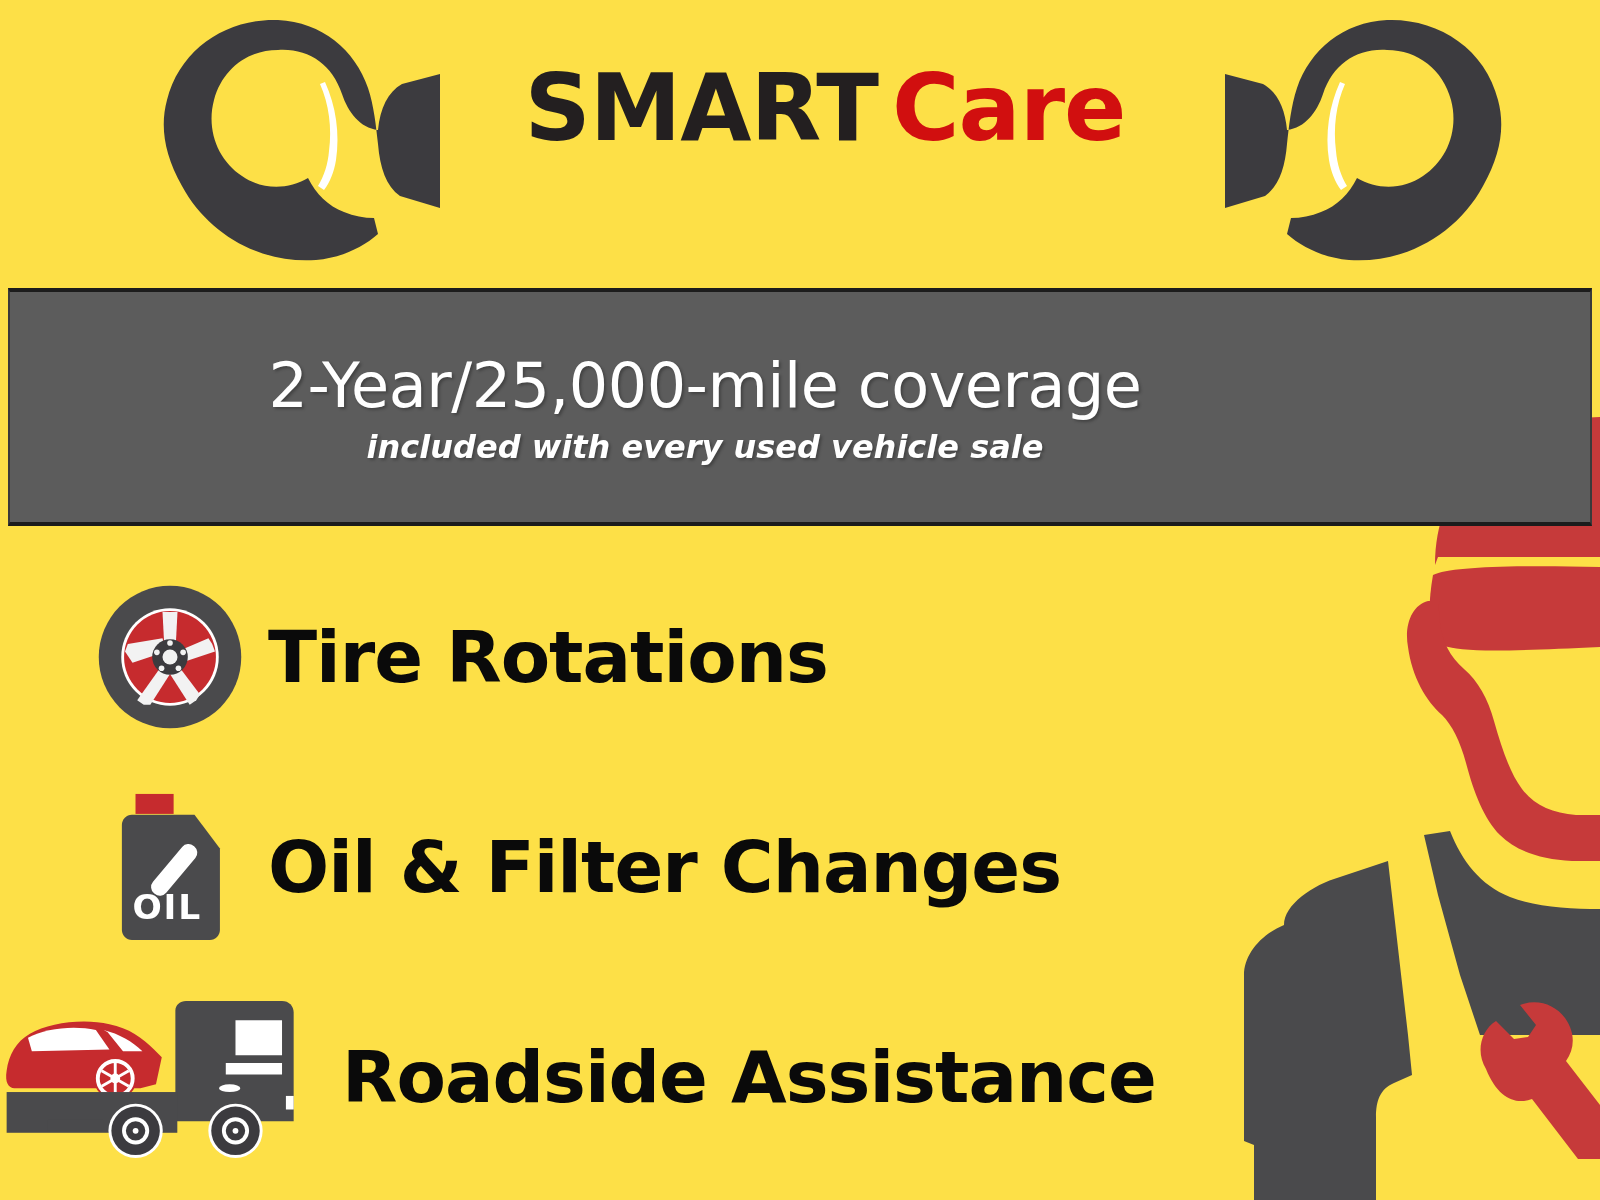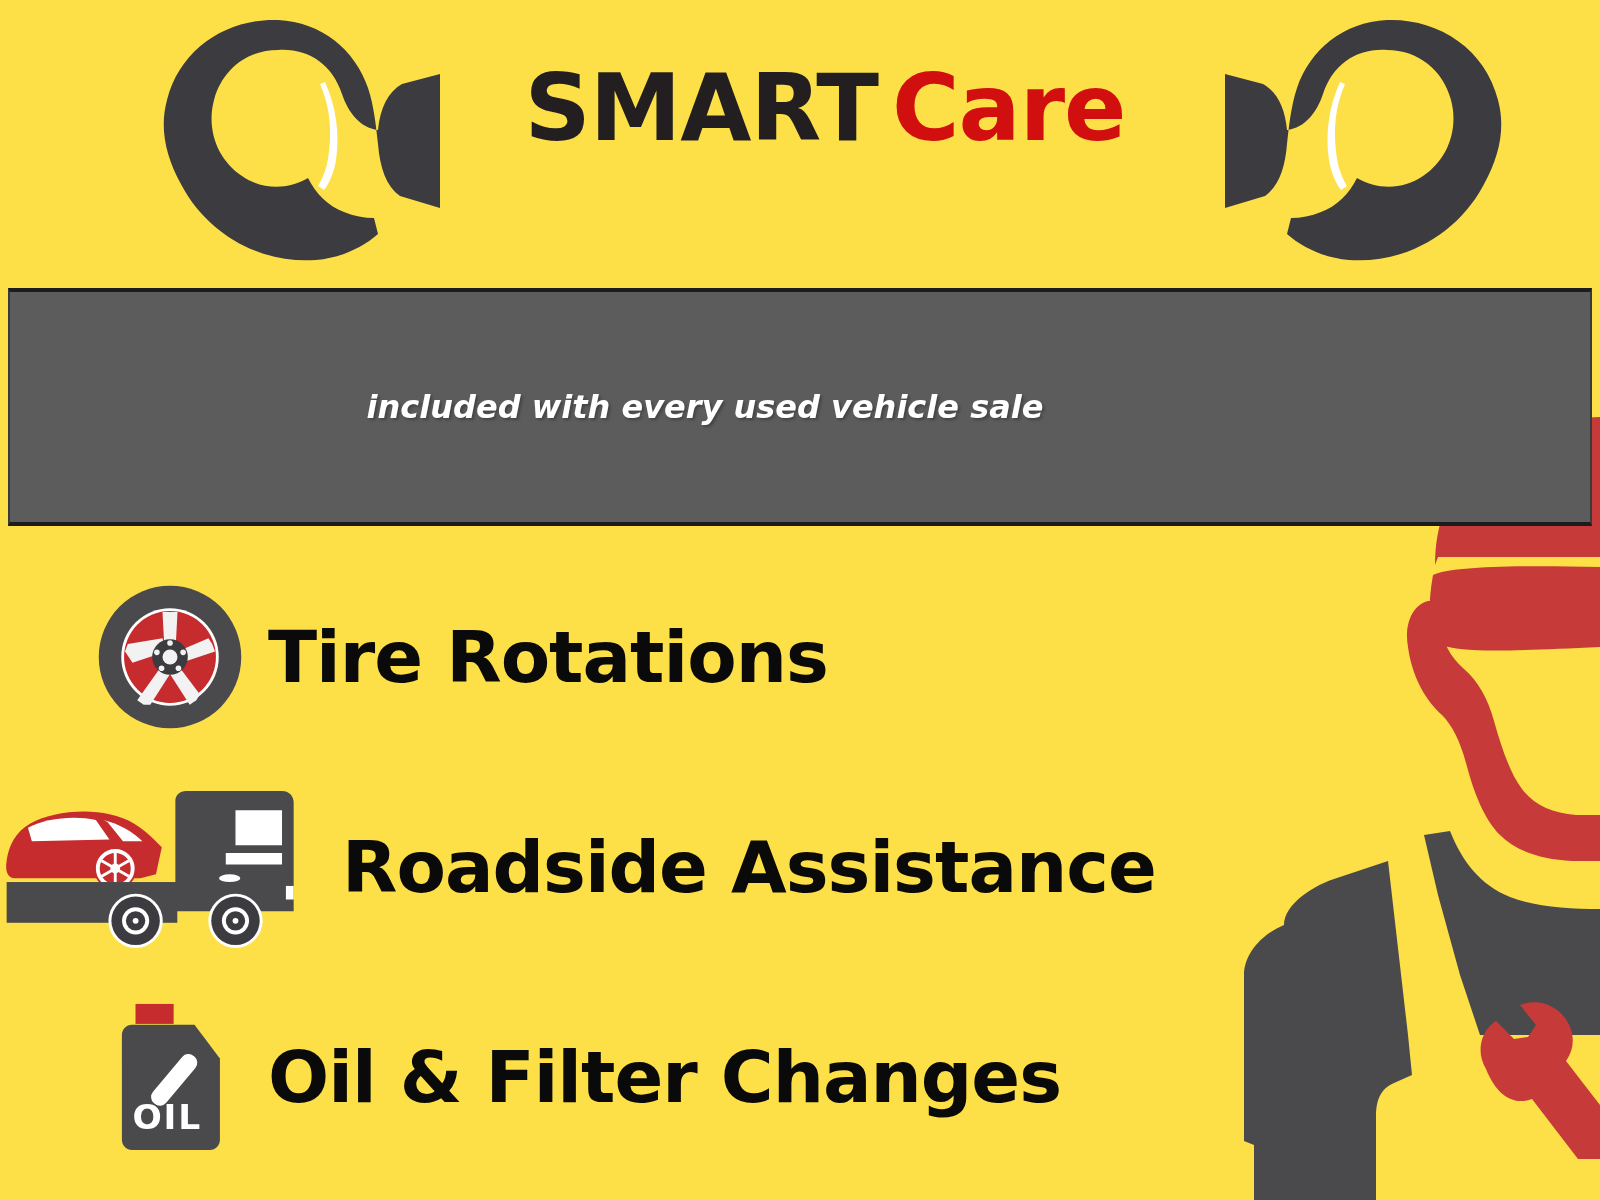--- a/index.html
+++ b/index.html
@@ -189,20 +189,21 @@
                  C206 186 218 198 234 204 C244 208 254 210 264 210
                  L268 226 C252 240 230 250 206 252 C150 256 98 226 72 178
                  C54 146 50 118 57 92 Z"></path>
         <path fill="#ffffff" d="M215 74 C226 98 230 126 226 152 C224 164 220 174 214 182
                  L208 178 C214 168 218 156 219 143 C222 120 219 96 210 76 Z"></path>
       </svg>
     </div>
   </div>
 
   <div id="coverage-banner">
+    <div id="coverage-headline">2-Year/25,000-mile coverage</div>
     <div id="coverage-subline">included with every used vehicle sale</div>
   </div>
 
   <div id="mechanic">
     <svg viewBox="0 0 420 785" width="420" height="785" aria-hidden="true">
 
       <path fill="#c63a3a" d="M255 150 C255 60 320 6 420 2 L420 142 L258 142 Z"></path>
 
       <path fill="#c63a3a" d="M253 160 C270 152 330 150 420 152 L420 232 C330 236 282 238 262 230
                C250 225 246 200 253 160 Z"></path>
@@ -249,20 +250,33 @@
           <g fill="#f2f2f2">
             <circle cx="80" cy="65" r="3"></circle>
             <circle cx="94" cy="75" r="3"></circle>
             <circle cx="89" cy="92" r="3"></circle>
             <circle cx="71" cy="92" r="3"></circle>
             <circle cx="66" cy="75" r="3"></circle>
           </g>
         </svg>
       </div>
       <div class="feature-label">Tire Rotations</div>
+    </div>
+
+    <div class="feature-row" id="row-oil">
+      <div class="feature-icon">
+        <svg viewBox="0 0 130 165" width="118" height="150" aria-hidden="true">
+          <rect x="27" y="2" width="42" height="22" fill="#c62b2e"></rect>
+          <path fill="#4a4a4c" d="M12 36 C12 30 17 25 23 25 L92 25 L120 62 L120 152
+                   C120 158 115 163 109 163 L23 163 C17 163 12 158 12 152 Z"></path>
+          <rect x="60" y="52" width="19" height="68" rx="9" fill="#ffffff" transform="rotate(40 70 86)"></rect>
+          <text x="62" y="140" font-family="DejaVu Sans, sans-serif" font-size="38" font-weight="700" fill="#ffffff" text-anchor="middle" letter-spacing="2">OIL</text>
+        </svg>
+      </div>
+      <div class="feature-label">Oil &amp; Filter Changes</div>
     </div>
 
     <div class="feature-row" id="row-roadside">
       <div class="feature-icon">
         <svg viewBox="0 0 330 170" width="320" height="165" aria-hidden="true">
 
           <path fill="#c62b2e" d="M12 78 C14 62 22 48 36 40 C56 28 92 24 118 30
                    C138 34 152 44 164 56 L172 64 L166 92 L150 96
                    L20 96 C14 96 10 90 12 78 Z"></path>
           <path fill="#ffffff" d="M34 44 C52 34 82 31 104 36 L118 56 L38 58 Z"></path>
@@ -298,28 +312,15 @@
             <circle cx="248" cy="140" r="25" fill="#3c3b3f"></circle>
             <circle cx="248" cy="140" r="14" fill="#ffffff"></circle>
             <circle cx="248" cy="140" r="10" fill="#3c3b3f"></circle>
             <circle cx="248" cy="140" r="3" fill="#ffffff"></circle>
           </g>
         </svg>
       </div>
       <div class="feature-label">Roadside Assistance</div>
     </div>
 
-    <div class="feature-row" id="row-oil">
-      <div class="feature-icon">
-        <svg viewBox="0 0 130 165" width="118" height="150" aria-hidden="true">
-          <rect x="27" y="2" width="42" height="22" fill="#c62b2e"></rect>
-          <path fill="#4a4a4c" d="M12 36 C12 30 17 25 23 25 L92 25 L120 62 L120 152
-                   C120 158 115 163 109 163 L23 163 C17 163 12 158 12 152 Z"></path>
-          <rect x="60" y="52" width="19" height="68" rx="9" fill="#ffffff" transform="rotate(40 70 86)"></rect>
-          <text x="62" y="140" font-family="DejaVu Sans, sans-serif" font-size="38" font-weight="700" fill="#ffffff" text-anchor="middle" letter-spacing="2">OIL</text>
-        </svg>
-      </div>
-      <div class="feature-label">Oil &amp; Filter Changes</div>
-    </div>
-
   </div>
 
 </div>
 
 </body></html>

